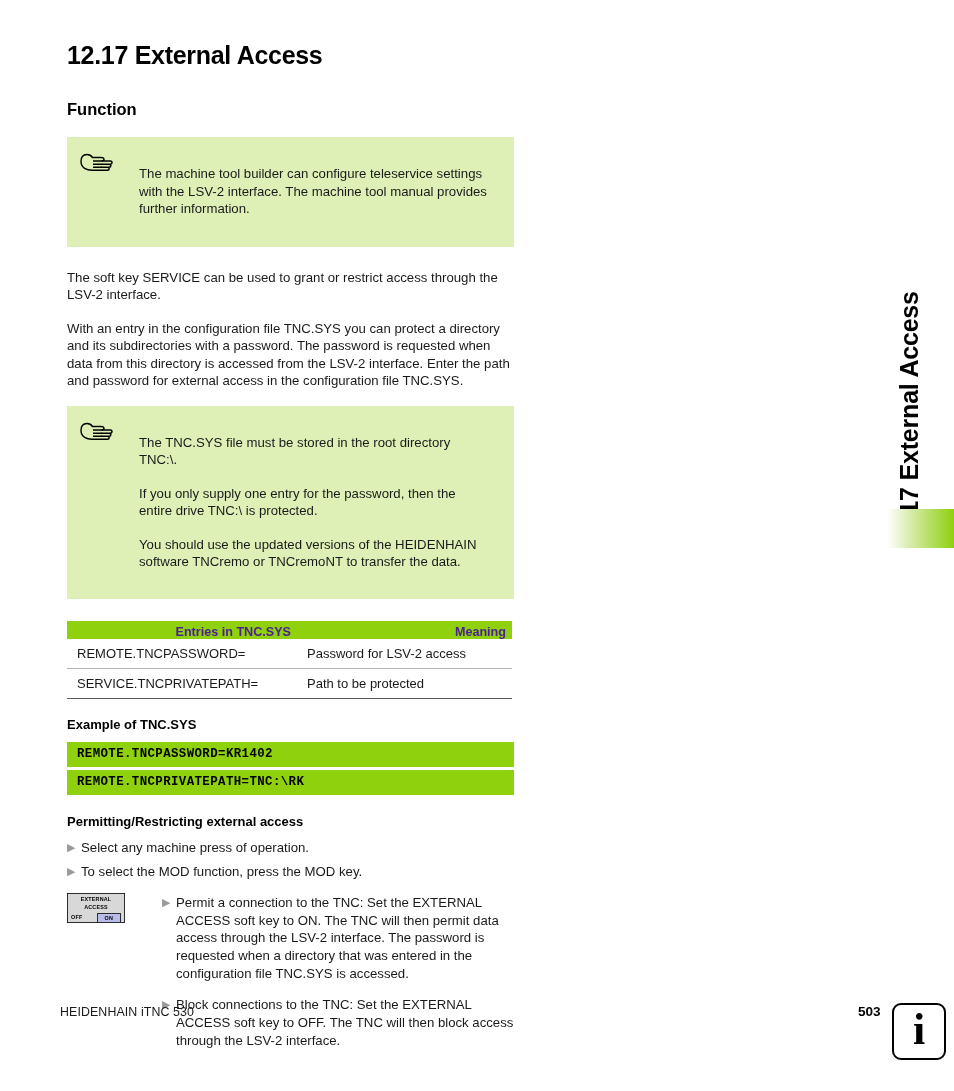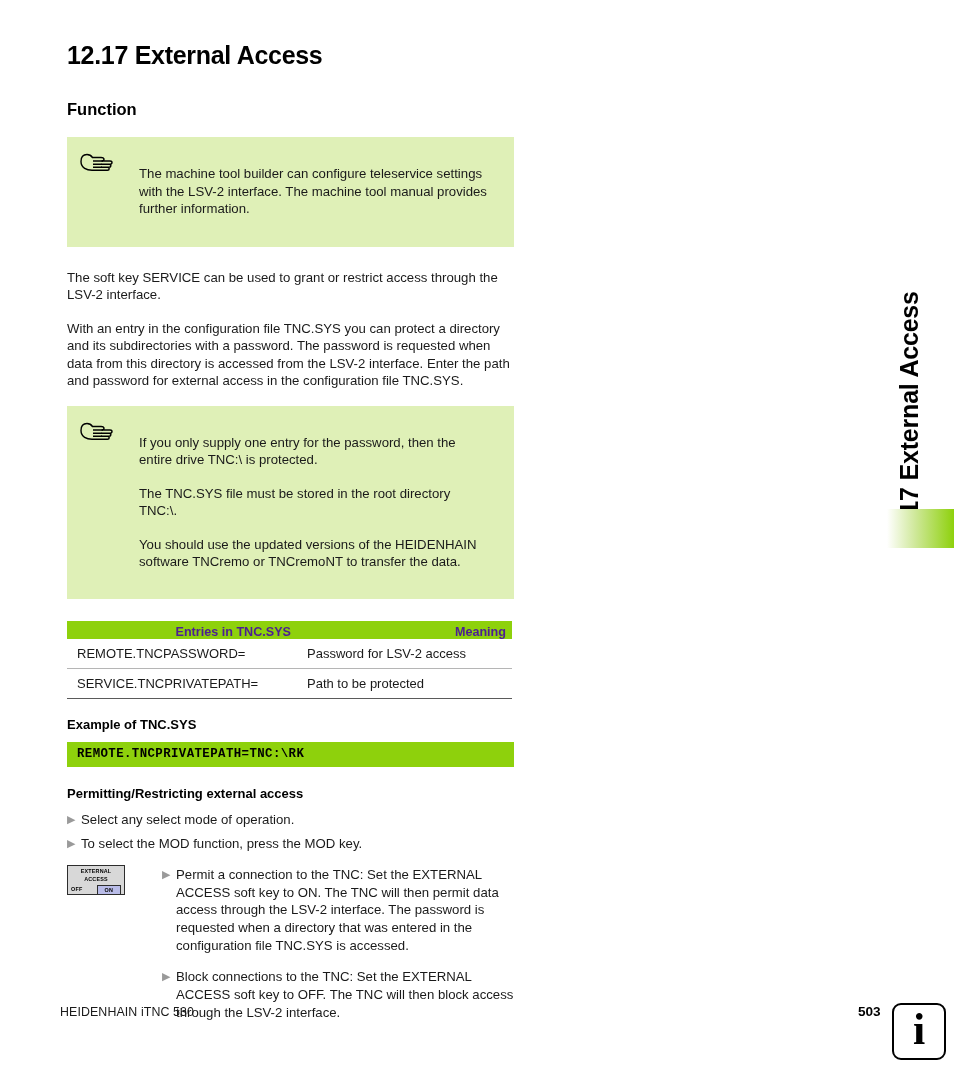--- a/index.html
+++ b/index.html
@@ -298,22 +298,22 @@
     <p class="body-text">With an entry in the configuration file TNC.SYS you can protect a directory and its subdirectories with a password. The password is requested when data from this directory is accessed from the LSV-2 interface. Enter the path and password for external access in the configuration file TNC.SYS.</p>
 
     <div class="note-box" style="margin-top:6px;">
       <div class="note-icon">
         <svg width="34" height="24" viewBox="0 0 34 24" fill="none" stroke="#000" stroke-width="1.4">
           <path d="M2 11.5 C2 7 4.5 4.5 8 4.5 C11 4.5 12.5 6 13.5 7.5 L22 7.5 C24 7.5 25 8.3 25 9.3 C25 10.3 24 11 22.5 11 L31 11 C32.3 11 33 11.7 33 12.6 C33 13.5 32.3 14.2 31 14.2 L22.5 14.2 L30 14.2 C31.2 14.2 31.9 14.9 31.9 15.8 C31.9 16.7 31.2 17.3 30 17.3 L22 17.3 L28.5 17.3 C29.6 17.3 30.2 17.9 30.2 18.7 C30.2 19.6 29.6 20.2 28.5 20.2 L13 20.2 C8 20.2 2 18 2 11.5 Z"></path>
           <path d="M14 11 L24 11 M14 14.2 L23 14.2 M14 17.3 L23 17.3"></path>
         </svg>
       </div>
       <div class="note-body">
+        <p>The TNC.SYS file must be stored in the root directory TNC:\.</p>
         <p>If you only supply one entry for the password, then the entire drive TNC:\ is protected.</p>
-        <p>The TNC.SYS file must be stored in the root directory TNC:\.</p>
         <p>You should use the updated versions of the HEIDENHAIN software TNCremo or TNCremoNT to transfer the data.</p>
       </div>
     </div>
 
     <table class="spec-table">
       <thead>
         <tr>
           <th class="col-a">Entries in TNC.SYS</th>
           <th>Meaning</th>
         </tr>
@@ -324,27 +324,28 @@
           <td>Password for LSV-2 access</td>
         </tr>
         <tr>
           <td class="col-a">SERVICE.TNCPRIVATEPATH=</td>
           <td>Path to be protected</td>
         </tr>
       </tbody>
     </table>
 
     <h3 class="sub-heading">Example of TNC.SYS</h3>
+    <div class="code-line">REMOTE.TNCPASSWORD=KR1402</div>
     <div class="code-line">REMOTE.TNCPRIVATEPATH=TNC:\RK</div>
 
     <h3 class="sub-heading" style="margin-top:19px;">Permitting/Restricting external access</h3>
 
     <div class="bullet-row">
       <div class="bullet-mark">▶</div>
-      <div class="bullet-text">Select any select mode of operation.</div>
+      <div class="bullet-text">Select any machine press of operation.</div>
     </div>
     <div class="bullet-row">
       <div class="bullet-mark">▶</div>
       <div class="bullet-text">To select the MOD function, press the MOD key.</div>
     </div>
 
     <div class="softkey-block">
       <div class="softkey-col">
         <div class="softkey">
           <div>EXTERNAL</div>

